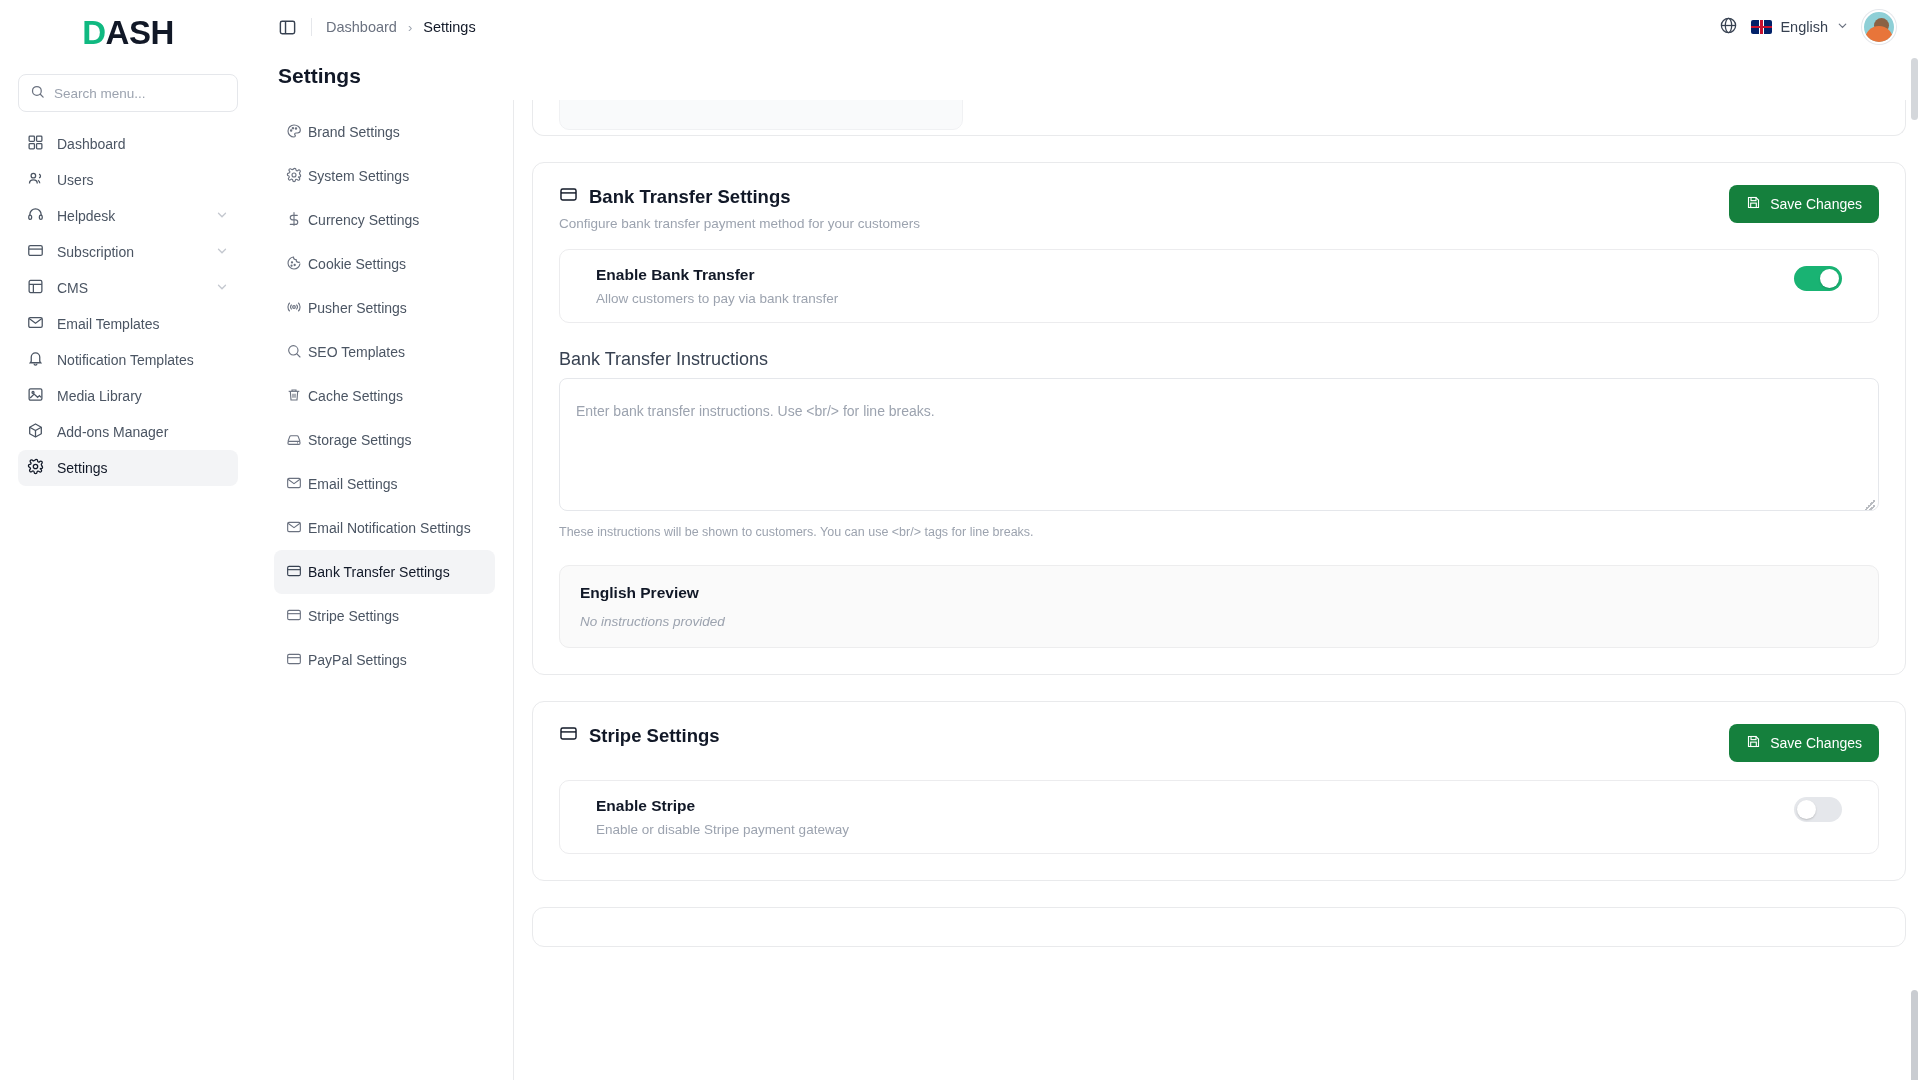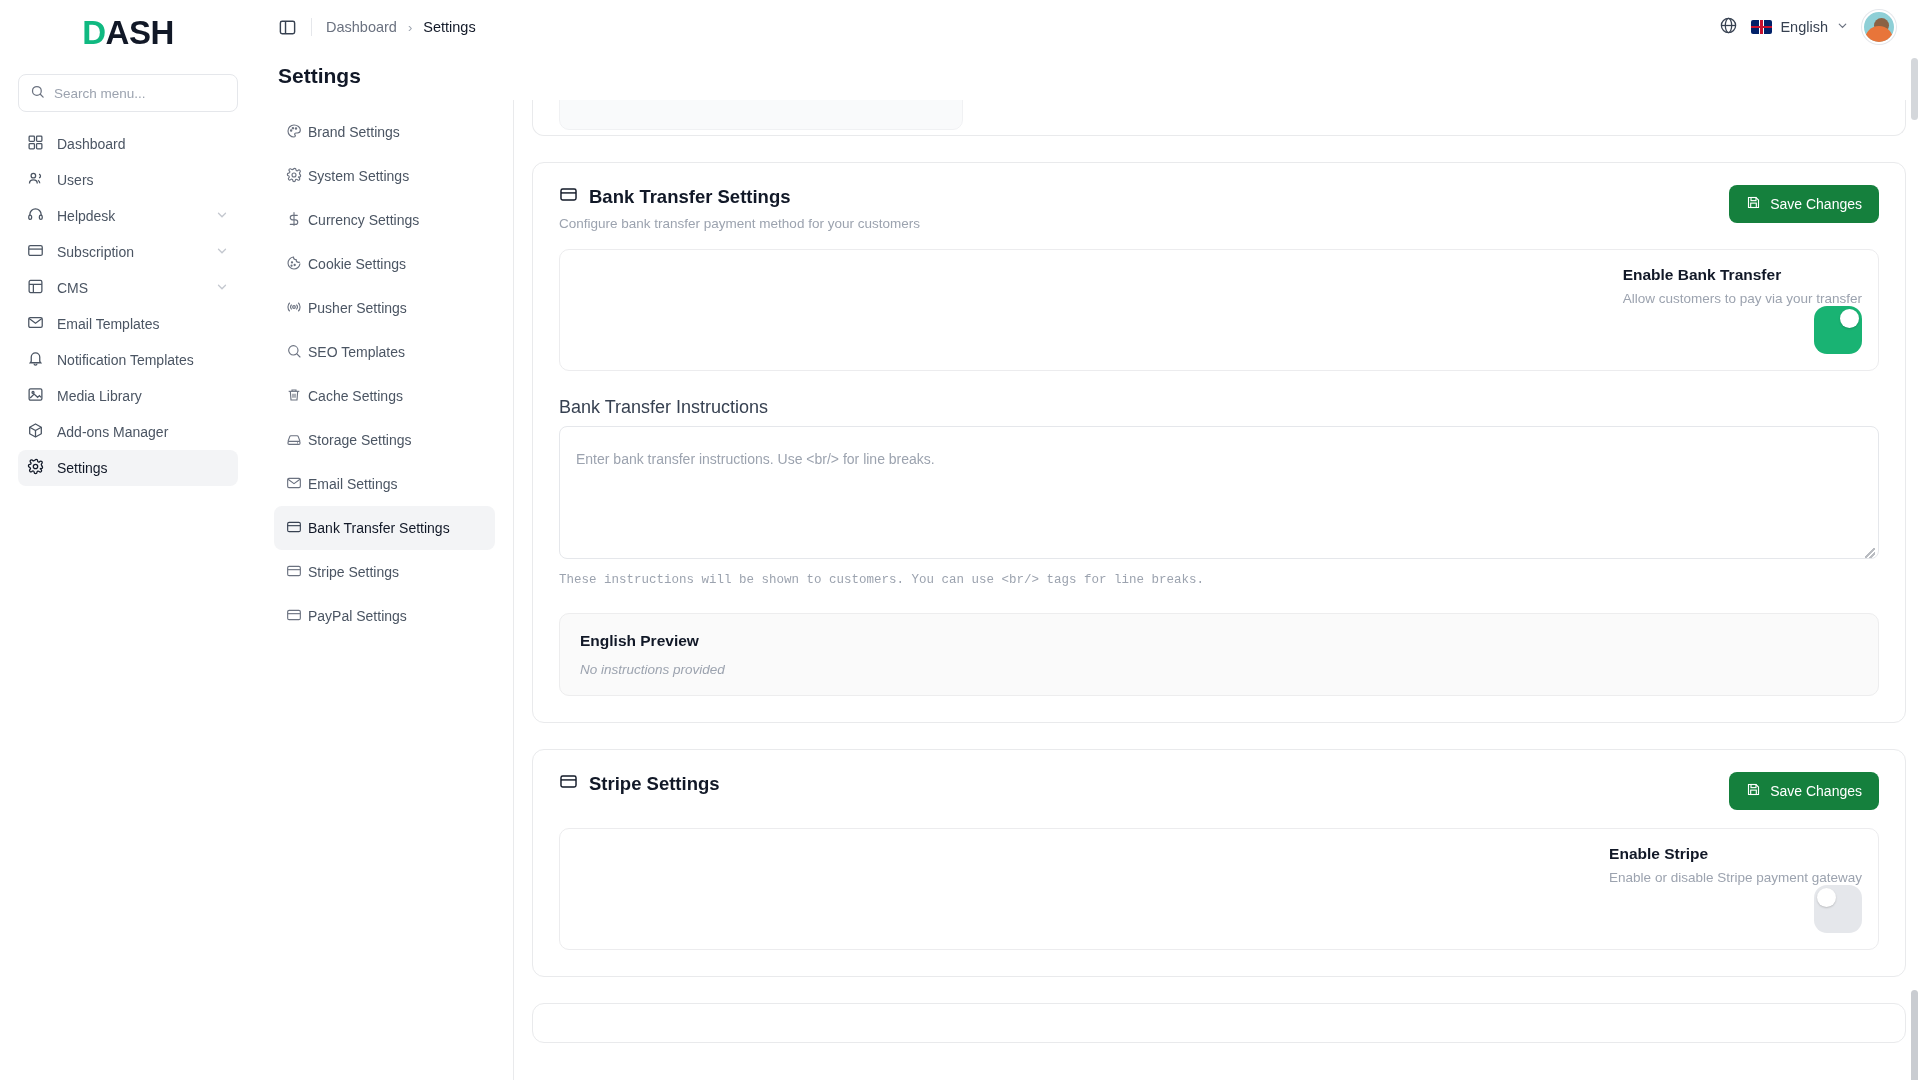--- a/index.html
+++ b/index.html
@@ -151,23 +151,22 @@
   .btn-save {
     display: flex; align-items: center; gap: 9px;
     background: #15803d; color: #fff; border: 0; border-radius: 8px;
     height: 38px; padding: 0 17px; font-size: 14px; cursor: pointer;
     font-family: "Liberation Sans", sans-serif; white-space: nowrap;
   }
   .card-body { padding: 10px 26px 26px 26px; }
 
   .toggle-row {
     border: 1px solid #ececee; border-radius: 10px;
-    padding: 16px 16px; display: flex; align-items: flex-end;
+    padding: 16px 36px; display: flex; align-items: flex-start;
     min-height: 70px;
-    flex-direction: column;
   }
   .toggle-row .t-texts { flex: 1; }
   .t-title { font-size: 15.5px; font-weight: 600; color: #111827; }
   .t-desc { font-size: 13.5px; color: #9ca3af; margin-top: 7px; }
   .switch {
     width: 48px; height: 25px; border-radius: 13px; position: relative;
     cursor: pointer; flex: 0 0 48px;
   }
   .switch.on { background: #19b373; }
   .switch.off { background: #e5e7eb; }
@@ -186,21 +185,21 @@
     font-family: "Liberation Sans", sans-serif; outline: none; background: #fff;
   }
   textarea.ta::placeholder { color: #9ca3af; }
   .ta-resize {
     position: absolute; right: 4px; bottom: 5px; width: 10px; height: 10px;
     pointer-events: none;
     background:
       linear-gradient(135deg, transparent 45%, #b9bcc1 45%, #b9bcc1 57%, transparent 57%),
       linear-gradient(135deg, transparent 70%, #b9bcc1 70%, #b9bcc1 82%, transparent 82%);
   }
-  .help-text { font-size: 12.5px; color: #9ca3af; margin-top: 10px; font-family: Liberation Mono, monospace; }
+  .help-text { font-size: 12.5px; color: #9ca3af; margin-top: 10px; }
 
   .preview-box {
     margin-top: 26px; background: #fafafa; border: 1px solid #ededee;
     border-radius: 10px; padding: 18px 20px;
   }
   .preview-title { font-size: 15.5px; font-weight: 600; color: #111827; }
   .preview-empty { font-size: 13.5px; color: #9ca3af; font-style: italic; margin-top: 12px; }
   .scroll-thumb {
     position: absolute; right: 2px; width: 7px; border-radius: 4px;
     background: #c9ccd1;
@@ -432,20 +431,27 @@
               </svg></span>
           <span>Storage Settings</span>
         </div>
         <div class="subnav-item">
           <span><svg width="16" height="16" viewBox="0 0 24 24" fill="none" stroke="#6b7280" stroke-width="1.7">
                 <rect x="2.5" y="5" width="19" height="14" rx="2"></rect>
                 <polyline points="3 6.5 12 13 21 6.5"></polyline>
               </svg></span>
           <span>Email Settings</span>
         </div>
+        <div class="subnav-item">
+          <span><svg width="16" height="16" viewBox="0 0 24 24" fill="none" stroke="#6b7280" stroke-width="1.7">
+                <rect x="2.5" y="5" width="19" height="14" rx="2"></rect>
+                <polyline points="3 6.5 12 13 21 6.5"></polyline>
+              </svg></span>
+          <span>Email Notification Settings</span>
+        </div>
         <div class="subnav-item active">
           <span><svg width="16" height="16" viewBox="0 0 24 24" fill="none" stroke="#374151" stroke-width="1.7">
                 <rect x="2.5" y="5" width="19" height="14" rx="2.2"></rect>
                 <line x1="2.5" y1="10" x2="21.5" y2="10"></line>
               </svg></span>
           <span>Bank Transfer Settings</span>
         </div>
         <div class="subnav-item">
           <span><svg width="16" height="16" viewBox="0 0 24 24" fill="none" stroke="#6b7280" stroke-width="1.7">
                 <rect x="2.5" y="5" width="19" height="14" rx="2.2"></rect>
@@ -492,21 +498,21 @@
                       <rect x="7.5" y="13" width="9" height="7"></rect>
                     </svg></span>
                 <span>Save Changes</span>
               </button>
             </div>
 
             <div class="card-body">
               <div class="toggle-row">
                 <div class="t-texts">
                   <div class="t-title">Enable Bank Transfer</div>
-                  <div class="t-desc">Allow customers to pay via your transfer</div>
+                  <div class="t-desc">Allow customers to pay via bank transfer</div>
                 </div>
                 <div class="switch on">
                   <span class="knob"></span>
                 </div>
               </div>
 
               <div class="field-label">Bank Transfer Instructions</div>
               <div class="ta-wrap">
                 <textarea class="ta" placeholder="Enter bank transfer instructions. Use &lt;br/&gt; for line breaks." style=""></textarea>
                 <span class="ta-resize"></span>

